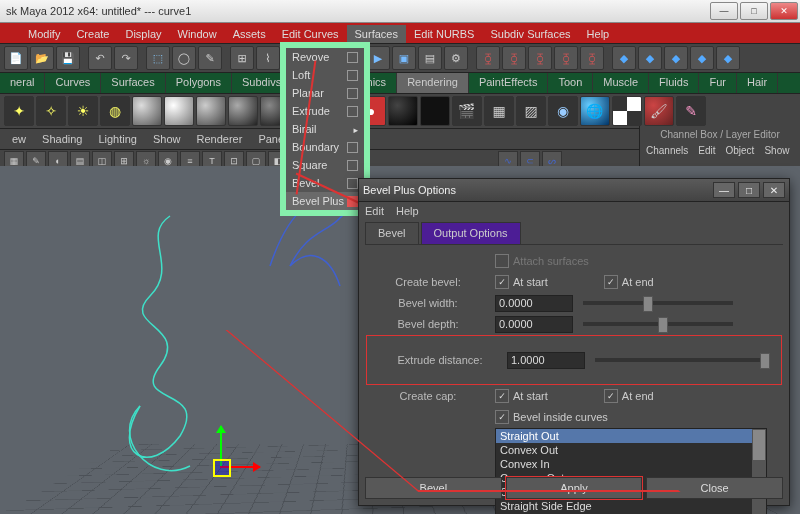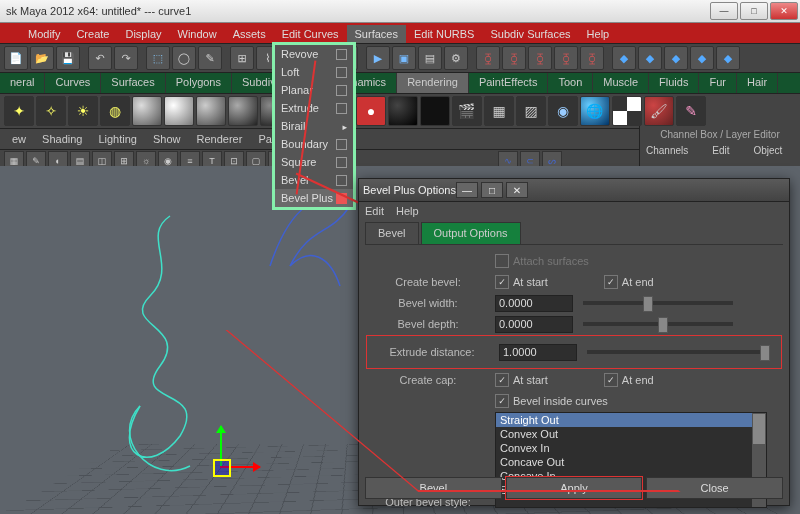--- a/index.html
+++ b/index.html
@@ -26,47 +26,47 @@
 .viewport{position:absolute;left:0;top:166px;right:0;bottom:0;background:#5e646b}
 .grid{position:absolute;left:0;right:0;bottom:0;height:200px;background:repeating-linear-gradient(85deg,transparent 0 30px,#4a4f55 30px 31px),repeating-linear-gradient(-4deg,transparent 0 20px,#4a4f55 20px 21px);transform:perspective(400px) rotateX(60deg);transform-origin:bottom}
 .curve1{position:absolute;left:80px;top:40px;width:180px;height:280px}
 .curve2{position:absolute;left:260px;top:0;width:100px;height:140px}
 .manip{position:absolute;left:220px;top:300px}
 .manip .ax{position:absolute;width:2px;height:40px;left:0;top:-40px;background:#0f0}
 .manip .ax::after{content:"";position:absolute;top:-6px;left:-4px;border:5px solid transparent;border-bottom:8px solid #0f0}
 .manip .az{position:absolute;width:40px;height:2px;left:0;top:0;background:#f00}
 .manip .az::after{content:"";position:absolute;right:-6px;top:-4px;border:5px solid transparent;border-left:8px solid #f00}
 .manip .ctr{position:absolute;width:14px;height:14px;left:-7px;top:-7px;border:2px solid #ff0;background:rgba(0,0,255,.3)}
-.dropmenu{position:absolute;left:272px;top:42px;width:78px;background:#555;border:3px solid #86efac;z-index:5}
+.dropmenu{position:absolute;left:280px;top:42px;width:78px;background:#555;border:6px solid #86efac;z-index:5}
 .dropitem{padding:3px 6px;color:#ddd;font-size:11px;display:flex;justify-content:space-between;align-items:center}
 .dropitem .box{width:9px;height:9px;border:1px solid #999}
 .dropitem .arr::after{content:"▸";font-size:9px}
 .dropitem.sel{background:#6a6a6a}
 .dropitem.sel .box{background:#e55;border-color:#e55}
 .channelbox{position:absolute;right:0;top:126px;width:160px;height:40px;background:#444;border-left:1px solid #222}
 .channelbox .hdr{font-size:10px;color:#aaa;padding:3px 20px;text-align:center}
-.channelbox .tabs{display:flex;gap:24px;padding:2px 6px;font-size:10px;color:#ccc}
+.channelbox .tabs{display:flex;gap:10px;padding:2px 6px;font-size:10px;color:#ccc}
 .dialog{position:absolute;left:358px;top:178px;width:430px;height:326px;background:#4a4a4a;border:1px solid #222;box-shadow:0 3px 12px rgba(0,0,0,.6);z-index:10}
-.dlg-title{height:22px;background:linear-gradient(#5a5a5a,#434343);display:flex;align-items:center;padding:0 4px;color:#eee;font-size:11px;border-bottom:1px solid #222}
+.dlg-title{height:22px;background:linear-gradient(#5a5a5a,#434343);display:flex;align-items:center;justify-content:space-between;padding:0 4px;color:#eee;font-size:11px;border-bottom:1px solid #222}
 .dlg-winbtns{display:flex;gap:3px}
 .dlg-winbtn{width:20px;height:14px;background:#666;border:1px solid #333;display:flex;align-items:center;justify-content:center;font-size:10px}
 .dlg-menu{height:18px;display:flex;align-items:center;padding-left:6px;gap:12px;font-size:11px;color:#ccc}
 .dlg-tabs{display:flex;height:22px;border-bottom:1px solid #333;margin:2px 6px 0}
-.dlg-tab{padding:4px 12px;font-size:11px;color:#ccc;border:1px solid #333;border-bottom:none;background:#15803d;margin-right:2px}
+.dlg-tab{padding:4px 12px;font-size:11px;color:#ccc;border:1px solid #333;border-bottom:none;background:#4c1d95;margin-right:2px}
 .dlg-tab.active{background:#4a4a4a}
 .dlg-body{padding:6px 10px 0;font-size:11px;color:#ccc}
 .row{display:flex;align-items:center;height:20px;margin-bottom:1px}
 .lbl{width:118px;text-align:center;padding-right:8px;color:#bbb}
 .chk{width:12px;height:12px;border:1px solid #777;margin-right:4px;display:inline-flex;align-items:center;justify-content:center;font-size:9px;color:#ddd}
 .chk.on::after{content:"✓"}
 .chktxt{}
 .inp{width:70px;height:15px;background:#2e2e2e;border:1px solid #222;color:#ddd;padding:0 3px;font-size:11px}
 .slider{flex:1;height:4px;background:#333;margin-left:10px;position:relative;max-width:150px}
 .slider .thumb{position:absolute;width:8px;height:14px;background:#888;top:-5px;border:1px solid #555}
-.redbox{border:1px solid #d33 !important;padding:6px}
+.redbox{border:1px solid #d33 !important;padding:14px}
 .listbox{width:270px;height:94px;background:#2e2e2e;border:1px solid #222;overflow:hidden;margin-left:126px;position:relative}
 .listbox .item{padding:1px 4px;color:#ddd;font-size:11px}
 .listbox .item.sel{background:#5577aa;color:#fff}
 .listbox .scroll{position:absolute;right:0;top:0;width:14px;height:100%;background:#555}
 .listbox .scroll .sthumb{width:12px;height:30px;background:#888;margin:1px}
 .dlg-btns{position:absolute;left:6px;right:6px;bottom:6px;height:22px;display:flex;gap:4px}
 .dlg-btn{flex:1;background:#585858;border:1px solid #333;display:flex;align-items:center;justify-content:center;color:#ddd;font-size:11px}
 .dlg-btn.hlred{outline:1px solid #d33}
 .redline1{position:absolute;left:305px;top:60px;width:2px;height:135px;background:#d33;z-index:6;transform:rotate(8deg)}
 .redline2{position:absolute;left:290px;top:200px;width:130px;height:2px;background:#d33;z-index:6;transform:rotate(25deg)}

